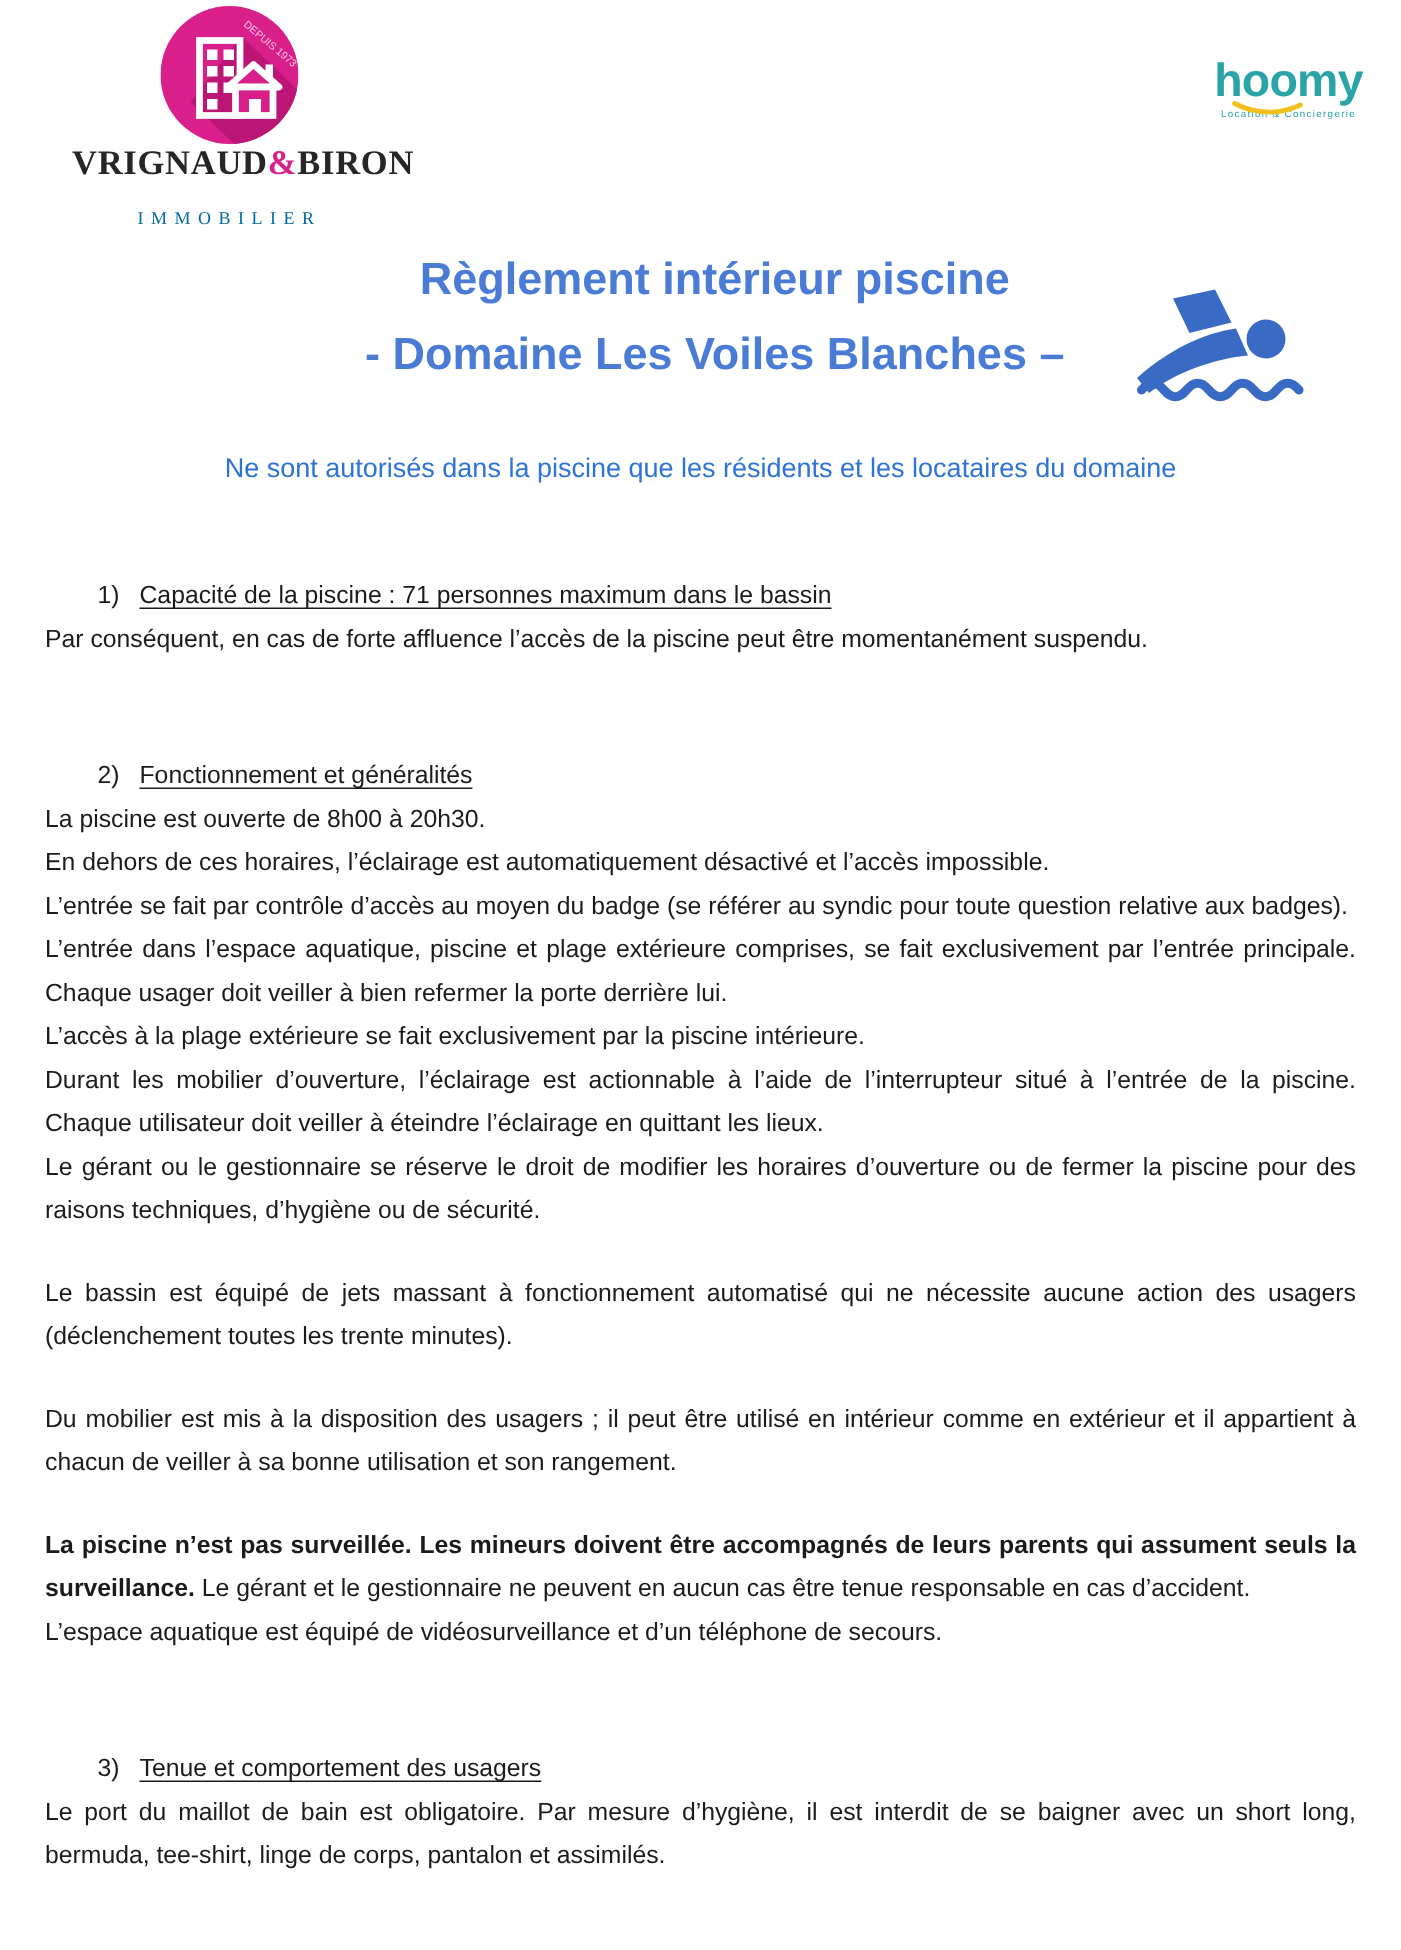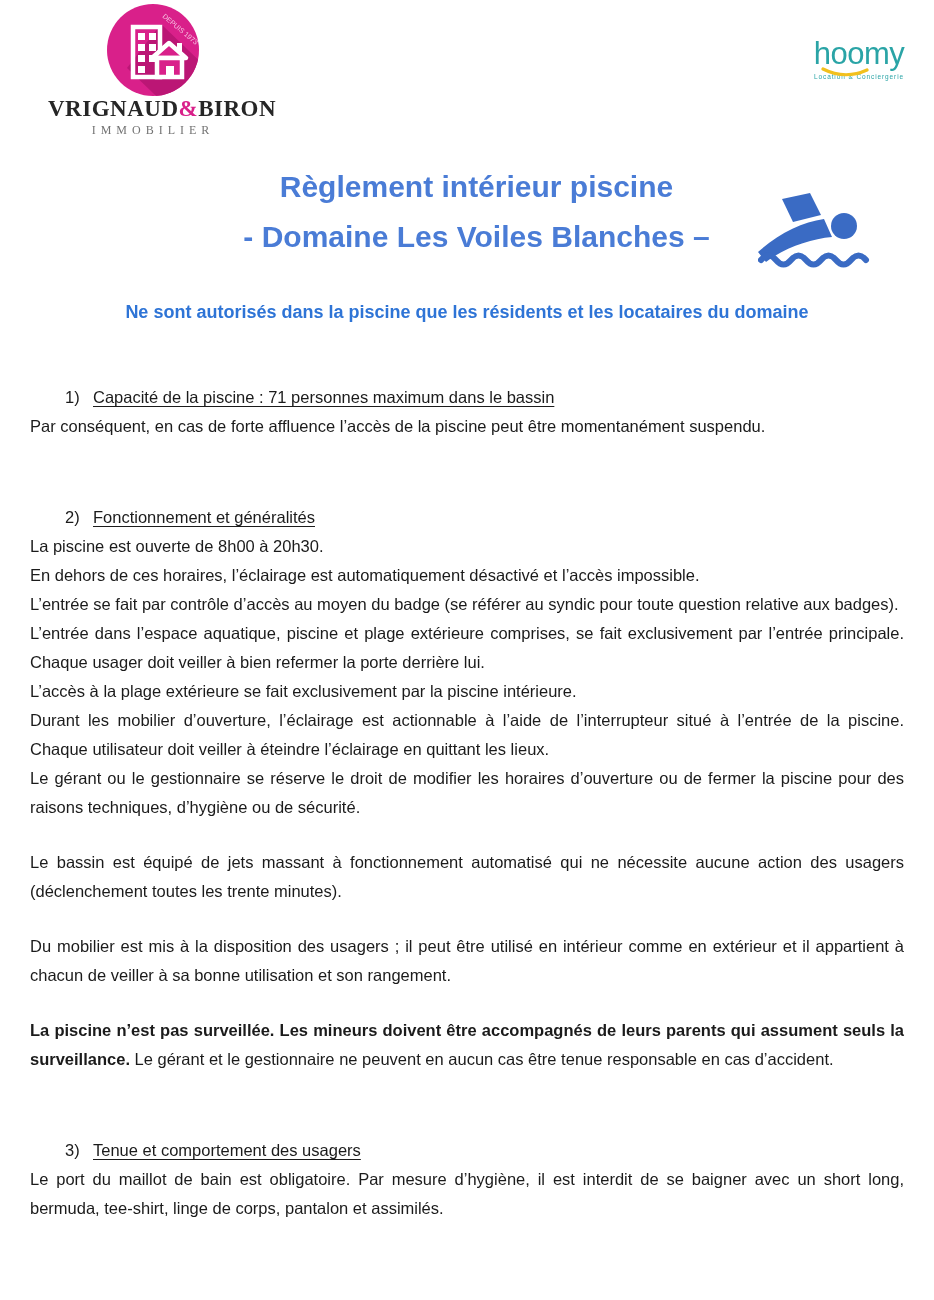--- a/index.html
+++ b/index.html
@@ -6,34 +6,34 @@
   .page{position:relative;width:934px;height:1300px;background:#ffffff;overflow:hidden;
         font-family:"Liberation Sans",sans-serif;}
 
   
   .logos{position:relative;height:140px;}
   .vb-logo{position:absolute;left:48px;top:4px;width:210px;text-align:center;}
   .vb-circle{width:92px;height:92px;margin:0 auto;}
   .vb-name{font-family:"Liberation Serif",serif;font-weight:700;font-size:23px;
            color:#262626;letter-spacing:.5px;line-height:26px;margin-top:0;}
   .vb-amp{color:#d9208a;}
-  .vb-sub{font-family:"Liberation Serif",serif;font-size:12px;color:#737373;
-          letter-spacing:5px;line-height:14px;margin-top:1px;}
+  .vb-sub{font-family:"Liberation Serif",serif;font-size:12px;color:#0369a1;
+          letter-spacing:5px;line-height:14px;margin-top:16px;}
 
   .hoomy-logo{position:absolute;right:16px;top:38px;width:118px;text-align:center;color:#2aa4a6;}
-  .hoomy-word{position:relative;font-weight:400;font-size:31px;line-height:32px;letter-spacing:-.5px;}
+  .hoomy-word{position:relative;font-weight:700;font-size:31px;line-height:32px;letter-spacing:-.5px;}
   .hoomy-smile{position:absolute;left:20px;top:28px;}
   .hoomy-tag{font-size:6.5px;letter-spacing:.9px;margin-top:3px;color:#2aa4a6;}
 
   
   .title-wrap{position:relative;margin-top:22px;text-align:center;padding-left:19px;}
   .title-line{font-size:30px;line-height:50px;color:#4a7cd6;font-weight:600;}
   .swimmer{position:absolute;right:56px;top:30px;}
 
-  .subtitle{margin-top:40px;text-align:center;font-size:18px;font-weight:700;color:#2e74d6;}
+  .subtitle{margin-top:40px;text-align:center;font-size:18px;font-weight:400;color:#2e74d6;}
 
   
   .doc-body{margin:60px 30px 0 30px;font-size:16.5px;line-height:29px;color:#1b1b1b;
             text-align:justify;}
   .para{margin:0;}
   .bold{font-weight:700;}
   .heading{margin-left:35px;text-align:left;margin-top:36px;}
   .hnum{display:inline-block;width:28px;}
   .htext{text-decoration:underline;text-underline-offset:3px;}
   .gap{height:26px;}
@@ -116,18 +116,19 @@
       <p class="para"><span>L’entrée dans l’espace aquatique, piscine et plage extérieure comprises, se fait exclusivement par l’entrée principale. Chaque usager doit veiller à bien refermer la porte derrière lui.</span></p>
       <p class="para"><span>L’accès à la plage extérieure se fait exclusivement par la piscine intérieure.</span></p>
       <p class="para"><span>Durant les mobilier d’ouverture, l’éclairage est actionnable à l’aide de l’interrupteur situé à l’entrée de la piscine. Chaque utilisateur doit veiller à éteindre l’éclairage en quittant les lieux.</span></p>
       <p class="para"><span>Le gérant ou le gestionnaire se réserve le droit de modifier les horaires d’ouverture ou de fermer la piscine pour des raisons techniques, d’hygiène ou de sécurité.</span></p>
       <div class="gap"></div>
       <p class="para"><span>Le bassin est équipé de jets massant à fonctionnement automatisé qui ne nécessite aucune action des usagers (déclenchement toutes les trente minutes).</span></p>
       <div class="gap"></div>
       <p class="para"><span>Du mobilier est mis à la disposition des usagers ; il peut être utilisé en intérieur comme en extérieur et il appartient à chacun de veiller à sa bonne utilisation et son rangement.</span></p>
       <div class="gap"></div>
       <p class="para"><span class="bold">La piscine n’est pas surveillée. Les mineurs doivent être accompagnés de leurs parents qui assument seuls la surveillance.</span><span> Le gérant et le gestionnaire ne peuvent en aucun cas être tenue responsable en cas d’accident.</span></p>
+      <p class="para"><span>L’espace aquatique est équipé de vidéosurveillance et d’un téléphone de secours.</span></p>
       <div class="gap"></div>
       <div class="heading"><span class="hnum">3)</span><span class="htext">Tenue et comportement des usagers</span></div>
       <p class="para"><span>Le port du maillot de bain est obligatoire. Par mesure d’hygiène, il est interdit de se baigner avec un short long, bermuda, tee-shirt, linge de corps, pantalon et assimilés.</span></p>
     </main>
 
 </div>
 
 </body></html>

